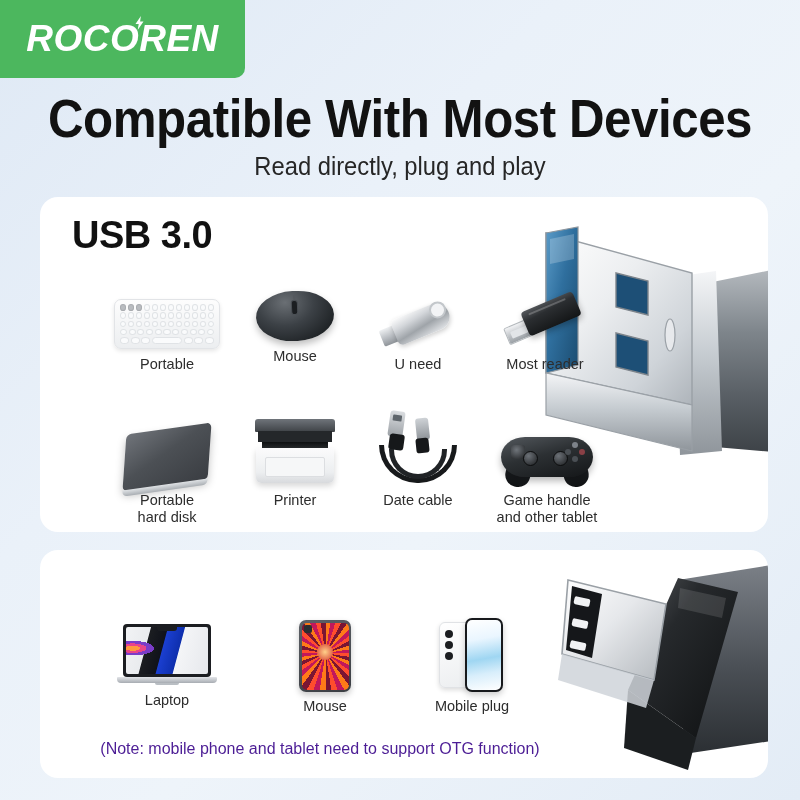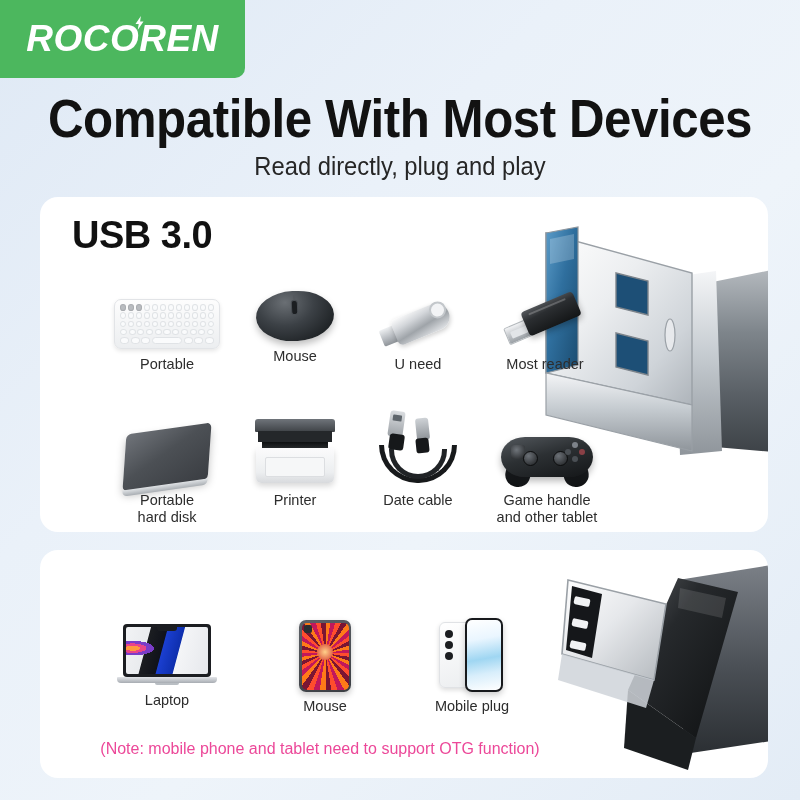--- a/index.html
+++ b/index.html
@@ -199,21 +199,21 @@
      background:#17191c; padding:2px; box-shadow:0 3px 6px rgba(0,0,0,.2); }
   .phone .fscr{ width:100%; height:100%; border-radius:5px;
      background:linear-gradient(170deg,#ffffff 0%,#eaf6ff 28%,#9fd6f2 55%,#d8eefb 75%,#ffffff 100%); }
 
   
   .bigusb{ position:absolute; right:-18px; top:18px; width:270px; height:300px; }
   .bigtypec{ position:absolute; right:-10px; top:8px; width:250px; height:220px; }
 
   
   .note{ position:absolute; left:0; top:190px; width:560px; text-align:center;
-     font-size:16px; color:#ec4899; }
+     font-size:16px; color:#4c1d95; }
 </style>
 </head>
 <body>
 
 <div class="logo-badge">
   <div class="logo-wrap">
     <span class="logo-text">ROCOREN</span>
     <svg class="logo-bolt" viewBox="0 0 10 14">
       <path d="M6.4 0 1 8h3.2L3.2 14 9 5.6H5.6L6.4 0z" fill="#ffffff"></path>
     </svg>

